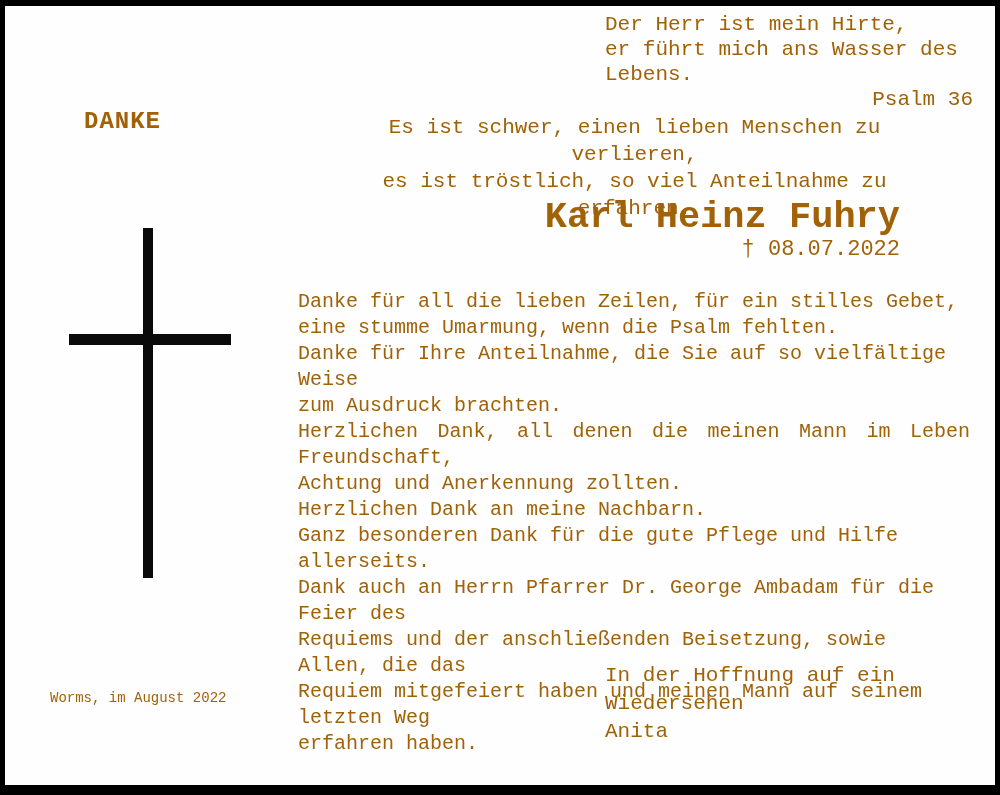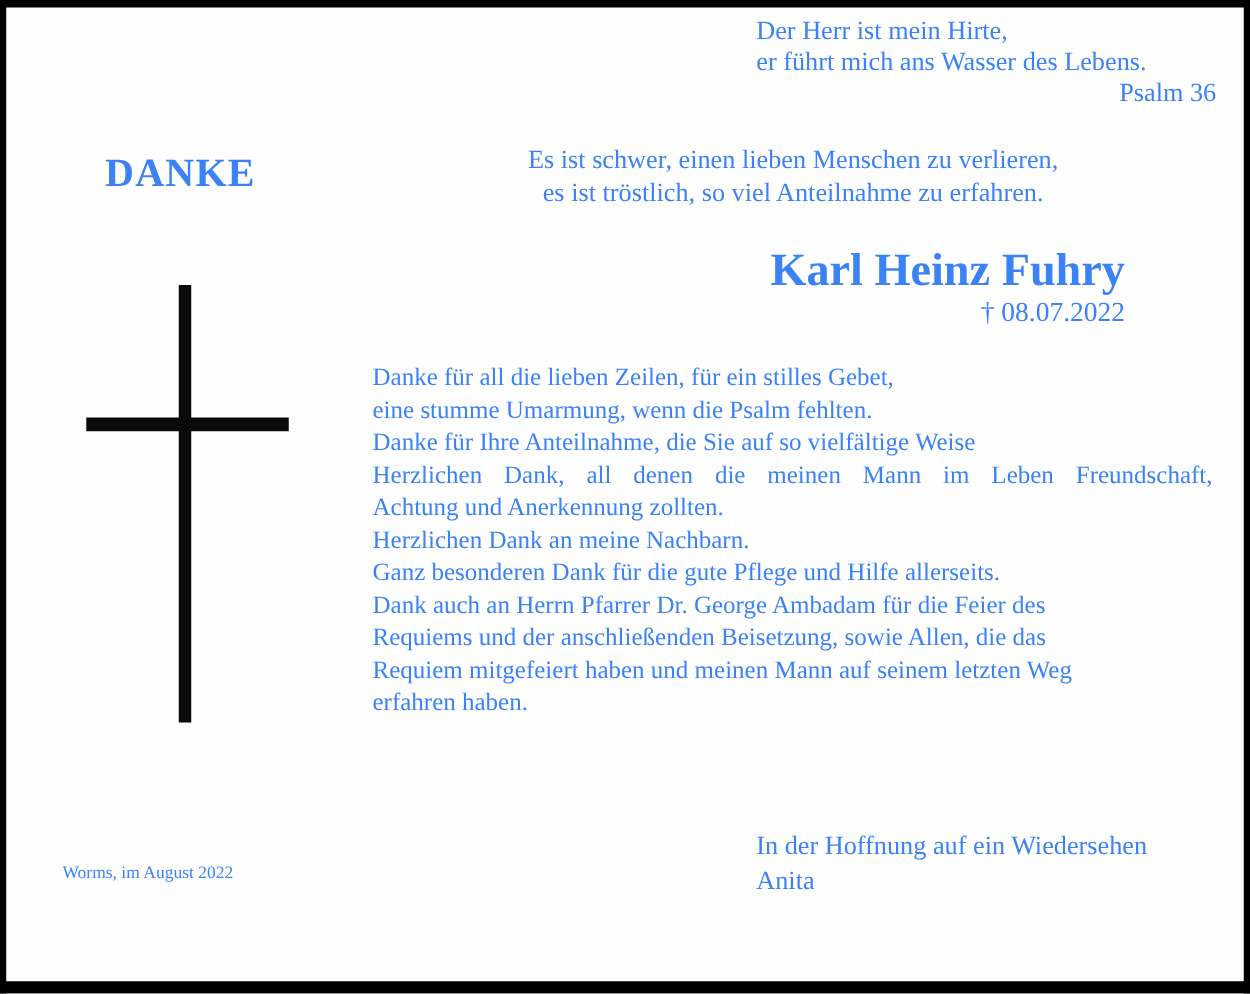--- a/index.html
+++ b/index.html
@@ -6,22 +6,22 @@
     margin: 0;
     padding: 0;
     background: #ffffff;
   }
   .page {
     position: relative;
     width: 1000px;
     height: 795px;
     box-sizing: border-box;
     background: #fefefe;
-    font-family: Liberation Serif, serif;
-    color: #3b82f6;
+    font-family: Liberation Mono, monospace;
+    color: #a16207;
     overflow: hidden;
   }
   
   .frame-top    { position: absolute; left: 0; top: 0; width: 1000px; height: 6px;  background: #000; }
   .frame-bottom { position: absolute; left: 0; top: 785px; width: 1000px; height: 10px; background: #000; }
   .frame-left   { position: absolute; left: 0; top: 0; width: 5px; height: 795px; background: #000; }
   .frame-right  { position: absolute; left: 995px; top: 0; width: 5px; height: 795px; background: #000; }
 
   .psalm-block {
     position: absolute;
@@ -32,22 +32,22 @@
     line-height: 25px;
     text-align: left;
   }
   .psalm-attribution {
     text-align: right;
   }
 
   .danke-heading {
     position: absolute;
     left: 84px;
-    top: 120px;
-    font-size: 32px;
+    top: 108px;
+    font-size: 24px;
     font-weight: bold;
     letter-spacing: 1px;
   }
 
   .intro-block {
     position: absolute;
     left: 372px;
     top: 114px;
     width: 525px;
     text-align: center;
@@ -157,20 +157,21 @@
 
   <div class="cross">
     <div class="v-bar"></div>
     <div class="h-bar"></div>
   </div>
 
   <div class="body-block">
     <div class="body-line">Danke für all die lieben Zeilen, für ein stilles Gebet,</div>
     <div class="body-line">eine stumme Umarmung, wenn die Psalm fehlten.</div>
     <div class="body-line">Danke für Ihre Anteilnahme, die Sie auf so vielfältige Weise</div>
+    <div class="body-line">zum Ausdruck brachten.</div>
     <div class="body-line stretch">Herzlichen Dank, all denen die meinen Mann im Leben Freundschaft,</div>
     <div class="body-line">Achtung und Anerkennung zollten.</div>
     <div class="body-line">Herzlichen Dank an meine Nachbarn.</div>
     <div class="body-line">Ganz besonderen Dank für die gute Pflege und Hilfe allerseits.</div>
     <div class="body-line">Dank auch an Herrn Pfarrer Dr. George Ambadam für die Feier des</div>
     <div class="body-line">Requiems und der anschließenden Beisetzung, sowie Allen, die das</div>
     <div class="body-line">Requiem mitgefeiert haben und meinen Mann auf seinem letzten Weg</div>
     <div class="body-line">erfahren haben.</div>
   </div>
 

